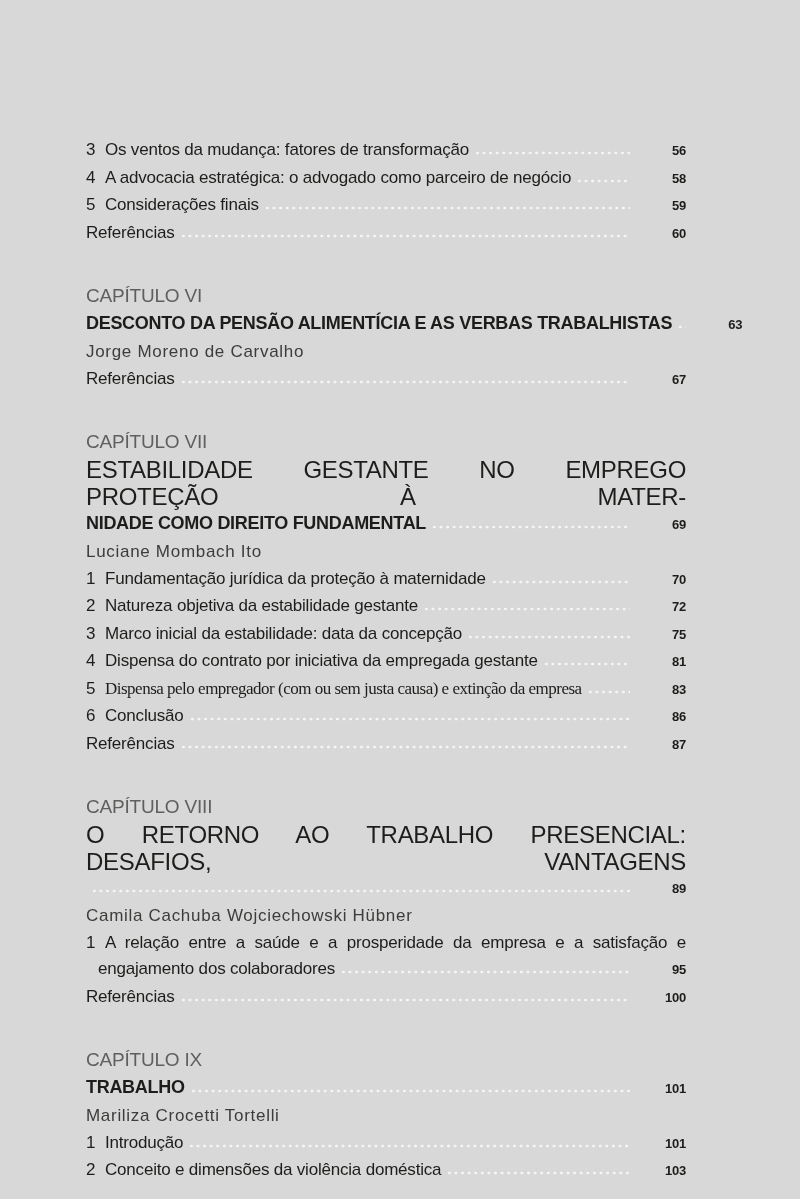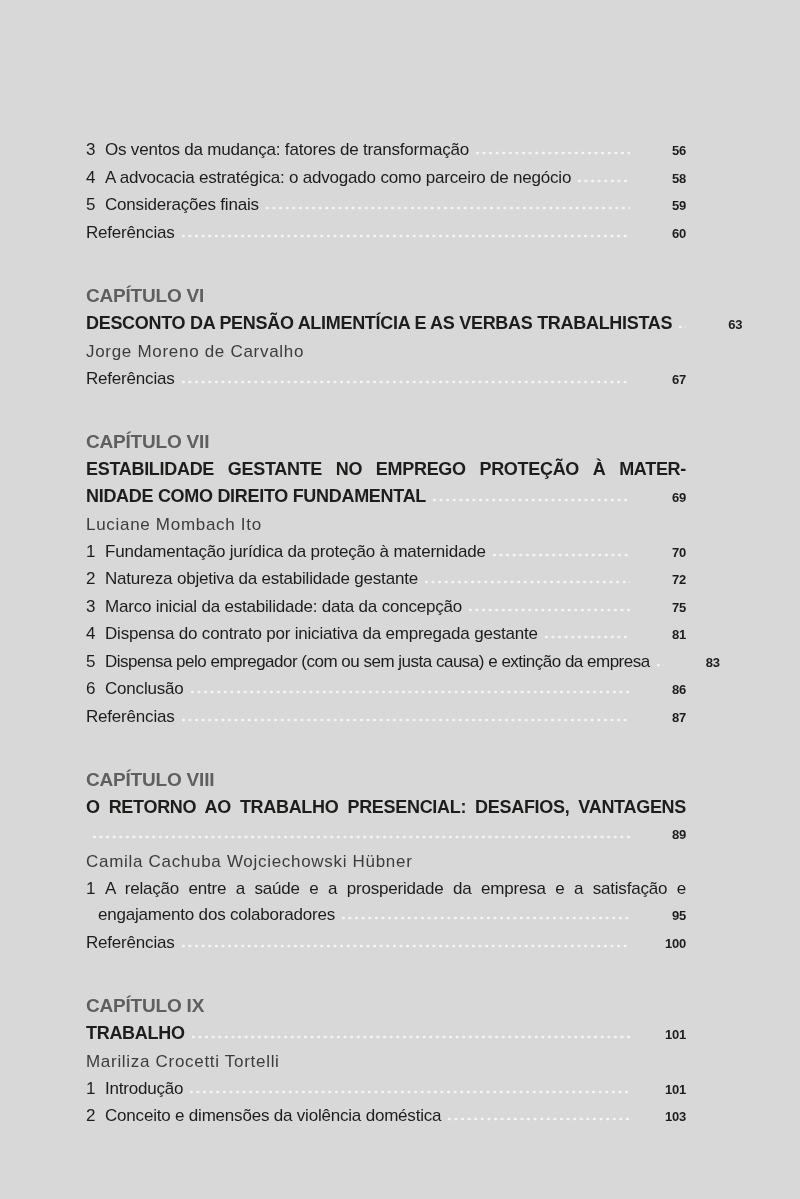--- a/index.html
+++ b/index.html
@@ -36,21 +36,21 @@
     color:var(--text-color);
   }
   .num{
     flex:0 0 19px;
     font-size:17px;
   }
   .label{
     flex:0 1 auto;
     white-space:nowrap;
   }
-  .label.tight{letter-spacing:-0.5px;}
+  .label.tight{letter-spacing:-0.5px;font-family:Liberation Serif, serif;}
   .leader{
     flex:1 1 20px;
     min-width:8px;
     height:4px;
     margin-left:6px;
     margin-right:10px;
     background-image:radial-gradient(circle at 2px 2px, var(--leader-color) 1.45px, rgba(0,0,0,0) 1.6px);
     background-size:6.6px 4px;
     background-repeat:repeat-x;
     background-position:left bottom;
@@ -59,38 +59,38 @@
     flex:0 0 46px;
     text-align:right;
     font-weight:700;
     font-size:13px;
     letter-spacing:-0.2px;
   }
   
   .chapter{margin-top:35px;}
   .chap-heading{
     font-size:19px;
-    font-weight:700;
+    font-weight:400;
     letter-spacing:-0.2px;
     line-height:28px;
     color:var(--heading-color);
   }
   .title-row{line-height:27px;}
   .title-label{
     flex:0 1 auto;
     white-space:nowrap;
     font-weight:700;
     font-size:18px;
     letter-spacing:-0.3px;
     color:var(--text-color);
   }
   .title-just{
     width:100%;
-    font-weight:700;
-    font-size:18px;
+    font-weight:400;
+    font-size:24px;
     letter-spacing:-0.3px;
     line-height:27px;
     color:var(--text-color);
     text-align:justify;
     text-align-last:justify;
   }
   .author{
     font-size:17px;
     line-height:27.5px;
     letter-spacing:0.7px;

